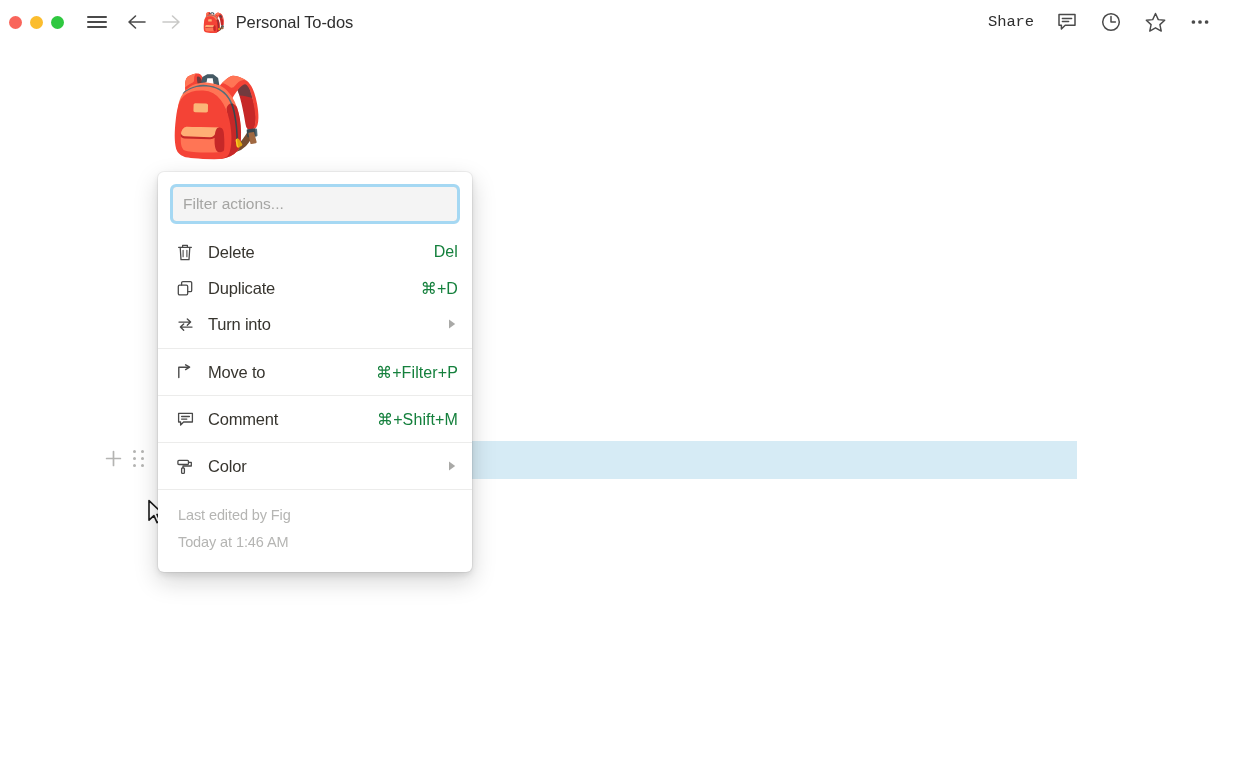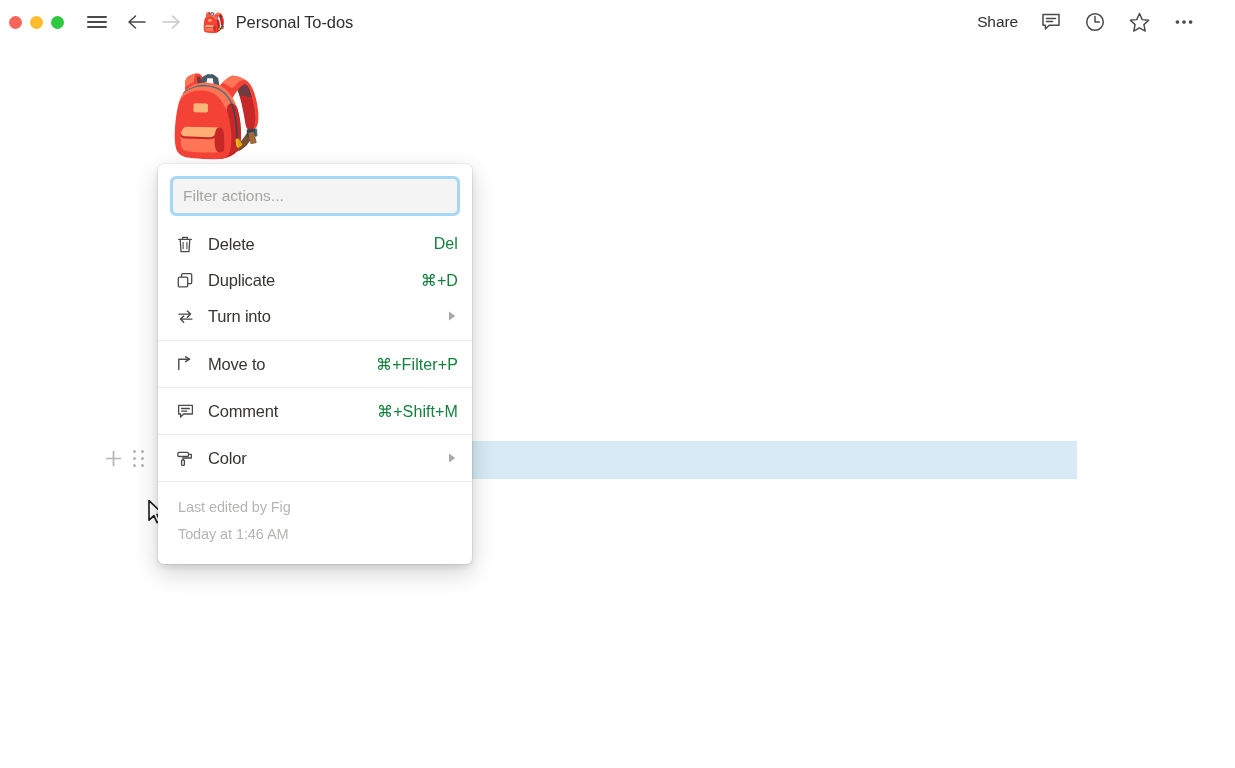--- a/index.html
+++ b/index.html
@@ -85,21 +85,22 @@
     font-size: 16.5px;
     color: #2f2f2f;
     letter-spacing: -0.1px;
   }
 
   .titlebar-right {
     margin-left: auto;
     display: flex;
     align-items: center;
     gap: 22px;
-    padding-right: 40px;
+    padding-right: 24px;
+    font-family: Liberation Mono, monospace;
   }
   .share-btn {
     font-size: 15.5px;
     color: #2f2f2f;
     cursor: pointer;
     letter-spacing: -0.1px;
   }
   .tb-icon { cursor: pointer; display: block; }
 
   
@@ -169,21 +170,21 @@
     position: absolute;
     left: 147px;
     top: 455px;
     pointer-events: none;
   }
 
   
   .context-menu {
     position: absolute;
     left: 158px;
-    top: 164px;
+    top: 172px;
     width: 314px;
     background: #ffffff;
     border-radius: 6px;
     box-shadow: 0 0 0 1px rgba(15,15,15,0.05),
                 0 3px 6px rgba(15,15,15,0.10),
                 0 9px 24px rgba(15,15,15,0.18);
     padding: 0;
     overflow: hidden;
   }
 

